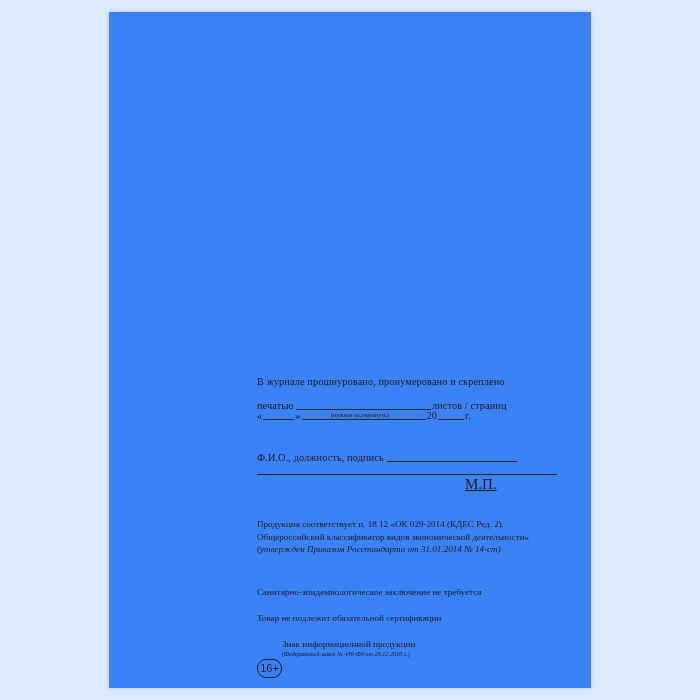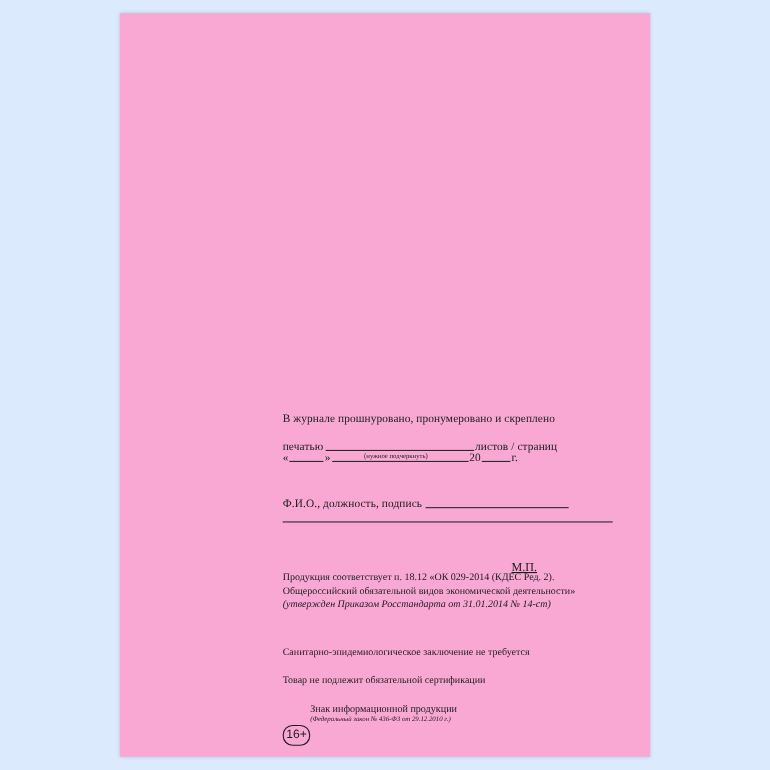--- a/index.html
+++ b/index.html
@@ -18,21 +18,21 @@
     width: 700px;
     height: 700px;
   }
   
   #sheet {
     position: absolute;
     left: 109px;
     top: 12px;
     width: 482px;
     height: 676px;
-    background: #f9a8d4;
+    background: #3b82f6;
     box-shadow: 0 0 3px rgba(100,130,170,0.35);
   }
   #sheet-inner {
     position: absolute;
     left: 0;
     top: 0;
     width: 482px;
     height: 676px;
   }
   .block {
@@ -106,22 +106,22 @@
     position: absolute;
     left: 148px;
     top: 462px;
     width: 300px;
     border-bottom: 1px solid #2a2a2a;
     height: 0;
   }
   #mp {
     position: absolute;
     left: 356px;
-    top: 498px;
-    font-size: 11px;
+    top: 464px;
+    font-size: 15px;
     color: #1b1b1b;
     white-space: nowrap;
     text-decoration: underline;
   }
   
   #info {
     position: absolute;
     left: 148px;
     top: 506px;
     width: 310px;
@@ -201,21 +201,21 @@
       <div class="block ln" id="line-fio">
         <span>Ф.И.О., должность, подпись</span><span class="rule"></span>
       </div>
 
       <div id="long-rule"></div>
 
       <div id="mp">М.П.</div>
 
       <div id="info">
         <p class="info-p">Продукция соответствует п. 18.12 «ОК 029-2014 (КДЕС Ред. 2).</p>
-        <p class="info-p">Общероссийский обязательной видов экономической деятельности»</p>
+        <p class="info-p">Общероссийский классификатор видов экономической деятельности»</p>
         <p class="info-p italic">(утвержден Приказом Росстандарта от 31.01.2014 № 14-ст)</p>
         <p class="info-p gap-1">Санитарно-эпидемиологическое заключение не требуется</p>
         <p class="info-p gap-2">Товар не подлежит обязательной сертификации</p>
       </div>
 
       <div id="agemark">
         <div id="age-badge">16+</div>
         <div id="age-texts">
           <div id="age-title">Знак информационной продукции</div>
           <div id="age-sub">(Федеральный закон № 436-ФЗ от 29.12.2010 г.)</div>

